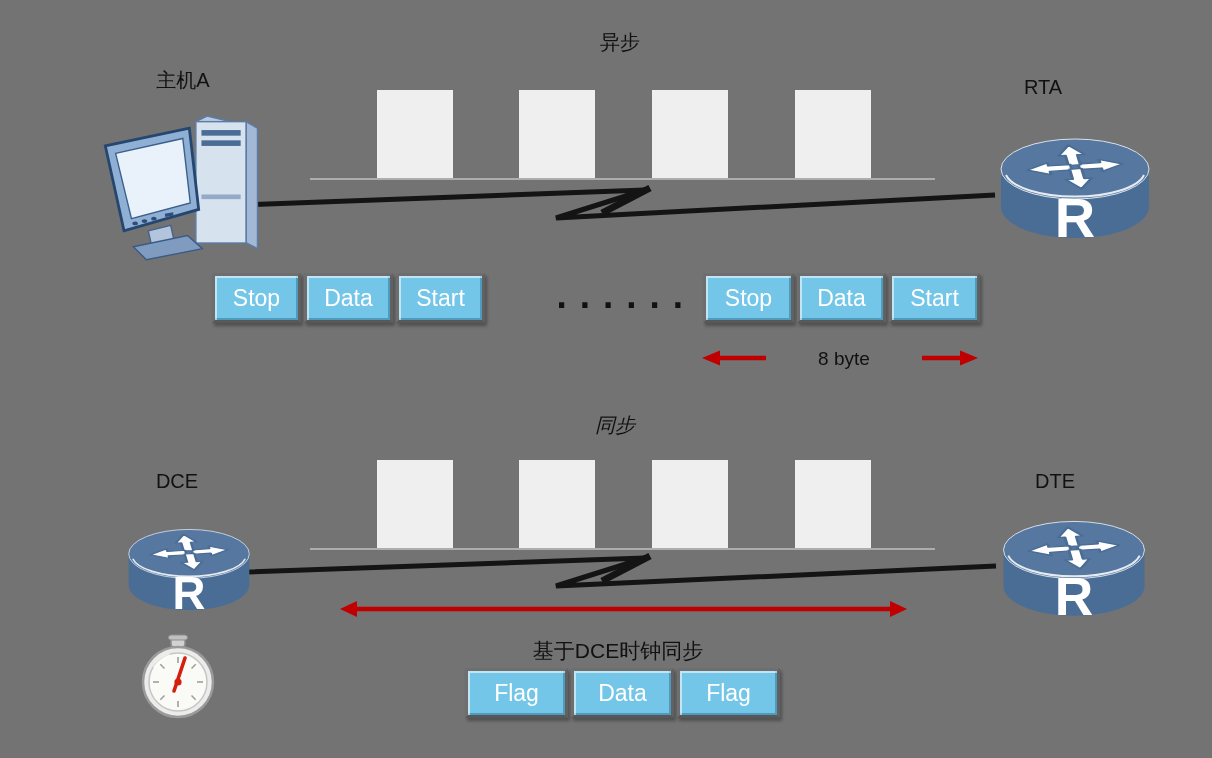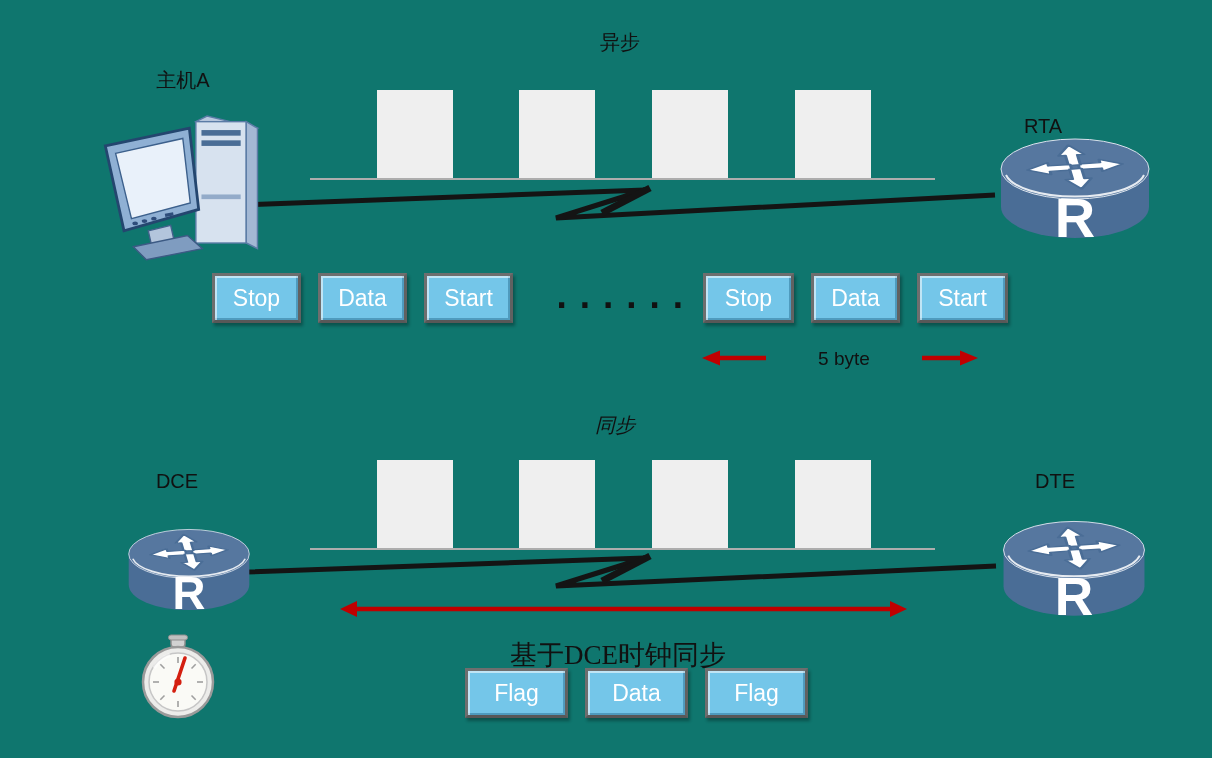--- a/index.html
+++ b/index.html
@@ -1,46 +1,46 @@
 <!DOCTYPE html>
 <html><head>
 <meta charset="utf-8">
 <style>
   html,body{margin:0;padding:0;background:#ffffff;}
-  .stage{position:relative;width:1212px;height:758px;background:#0f766e;overflow:hidden;
+  .stage{position:relative;width:1212px;height:758px;background:#737373;overflow:hidden;
          font-family:"Liberation Sans",sans-serif;}
   .lbl{position:absolute;text-align:center;color:#111;font-size:20px;line-height:1.2;
        font-family:"Liberation Sans",sans-serif;white-space:nowrap;}
   .pulse{position:absolute;width:76px;height:90px;background:#efefef;}
   .baseline{position:absolute;width:625px;height:2px;background:#adadad;}
   .overlay{position:absolute;left:0;top:0;pointer-events:none;}
   .devicesvg{position:absolute;}
   .link{fill:none;stroke:#141414;stroke-width:5;stroke-linejoin:miter;}
   .link.w7{stroke-width:7;}
   .redarrow line{stroke:#c00000;stroke-width:4.5;}
   .redarrow polygon{fill:#c00000;}
-  .frames{position:absolute;display:flex;gap:17px;}
+  .frames{position:absolute;display:flex;gap:3px;}
   .frame-box{box-sizing:border-box;height:50px;background:#74c6e9;
      border:3px solid #6e6e6e;border-bottom-color:#585858;border-right-color:#616161;
      box-shadow:inset 2px 2px 0 rgba(255,255,255,.55), inset -2px -2px 0 rgba(25,90,125,.40), 2px 3px 3px rgba(0,0,0,.30);
      display:flex;align-items:center;justify-content:center;}
   .frame-box span{color:#ffffff;font-size:23px;font-family:"Liberation Sans",sans-serif;}
   .w89{width:89px;} .w91{width:91px;} .w90{width:103px;}
   .ellipsis{position:absolute;font-weight:bold;color:#111;font-size:32px;letter-spacing:4px;
             font-family:"DejaVu Sans Mono",monospace;}
   .caption{position:absolute;text-align:center;color:#111;white-space:nowrap;}
 </style>
 </head>
 <body>
 
 <div class="stage">
 
   <div class="lbl" style="left:560px;top:30px;width:120px;">异步</div>
   <div class="lbl" style="left:123px;top:68px;width:120px;">主机A</div>
-  <div class="lbl" style="left:983px;top:75px;width:120px;margin-top:39px;">RTA</div>
+  <div class="lbl" style="left:983px;top:75px;width:120px;">RTA</div>
   <div class="lbl" style="left:555px;top:413px;width:120px;font-style:italic;">同步</div>
   <div class="lbl" style="left:117px;top:469px;width:120px;">DCE</div>
   <div class="lbl" style="left:995px;top:469px;width:120px;">DTE</div>
 
   <div class="pulse" style="left:377px;top:90px;"></div>
   <div class="pulse" style="left:519px;top:90px;"></div>
   <div class="pulse" style="left:652px;top:90px;"></div>
   <div class="pulse" style="left:795px;top:90px;"></div>
   <div class="baseline" style="left:310px;top:178px;"></div>
 
@@ -196,23 +196,23 @@
         <span>Stop</span>
       </div>
     <div class="frame-box w89">
         <span>Data</span>
       </div>
     <div class="frame-box w91">
         <span>Start</span>
       </div>
   </div>
 
-  <div class="caption" style="left:784px;top:348px;width:120px;font-size:19px;">5 byte</div>
-
-  <div class="caption" style="left:508px;top:637px;width:220px;font-size:27px;font-family:Liberation Serif, serif;">基于DCE时钟同步</div>
+  <div class="caption" style="left:784px;top:348px;width:120px;font-size:19px;">8 byte</div>
+
+  <div class="caption" style="left:508px;top:637px;width:220px;font-size:21px;">基于DCE时钟同步</div>
 
   <div class="frames" style="left:465px;top:668px;">
     <div class="frame-box w90">
         <span>Flag</span>
       </div>
     <div class="frame-box w90">
         <span>Data</span>
       </div>
     <div class="frame-box w90">
         <span>Flag</span>

